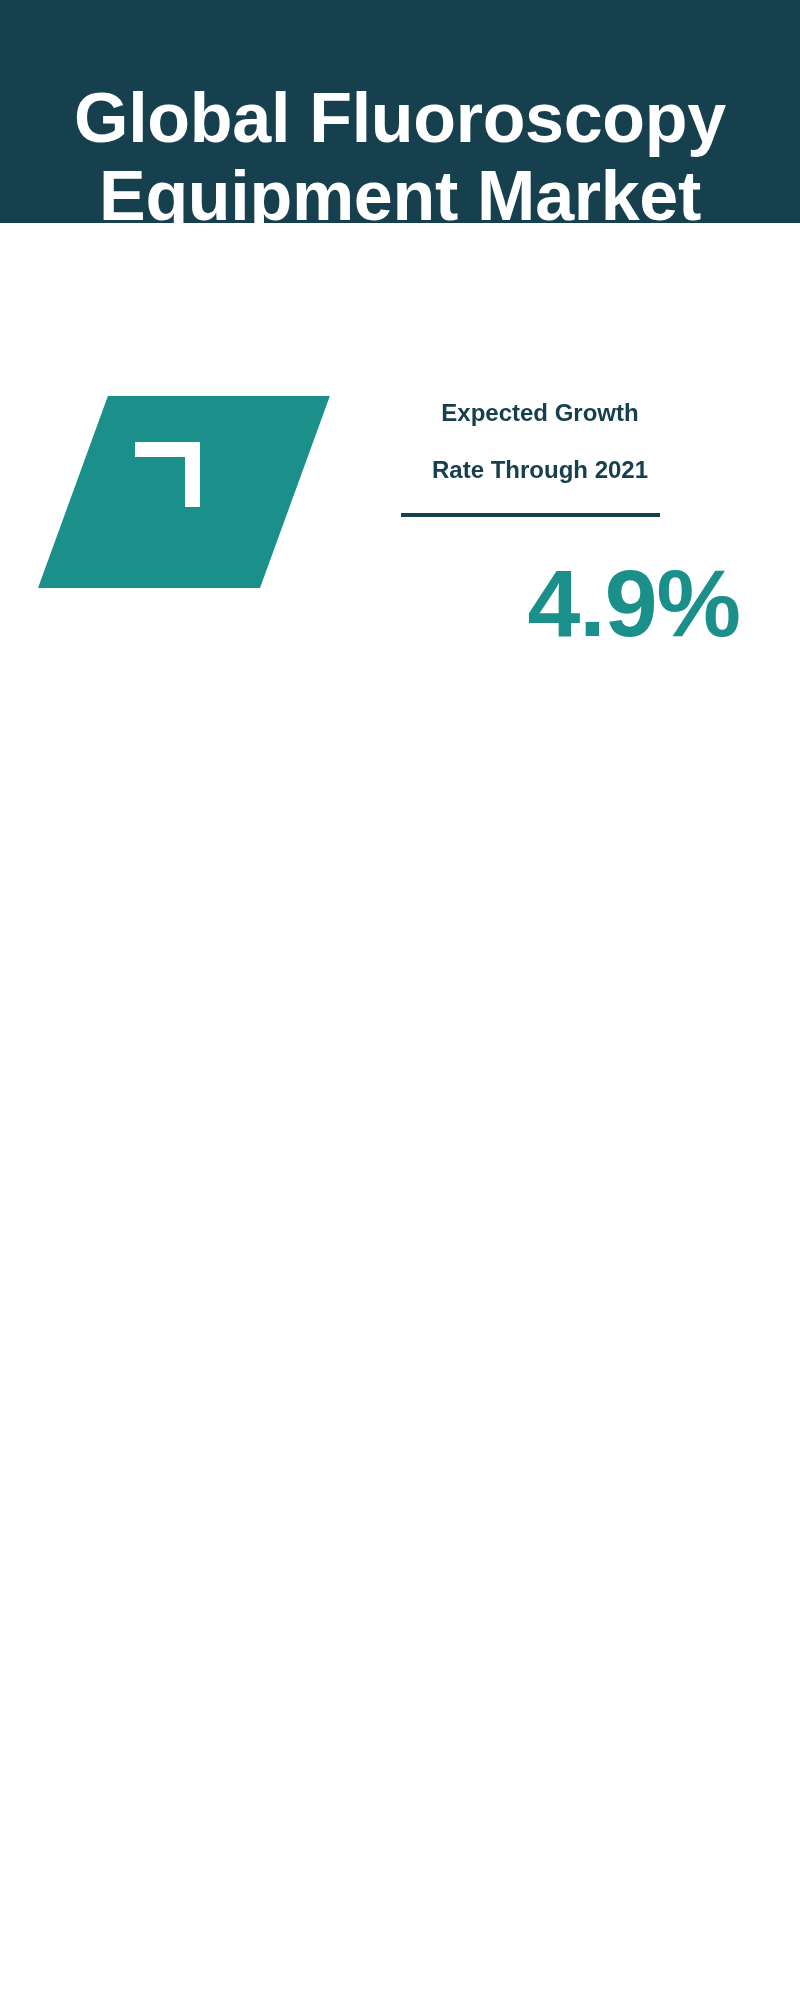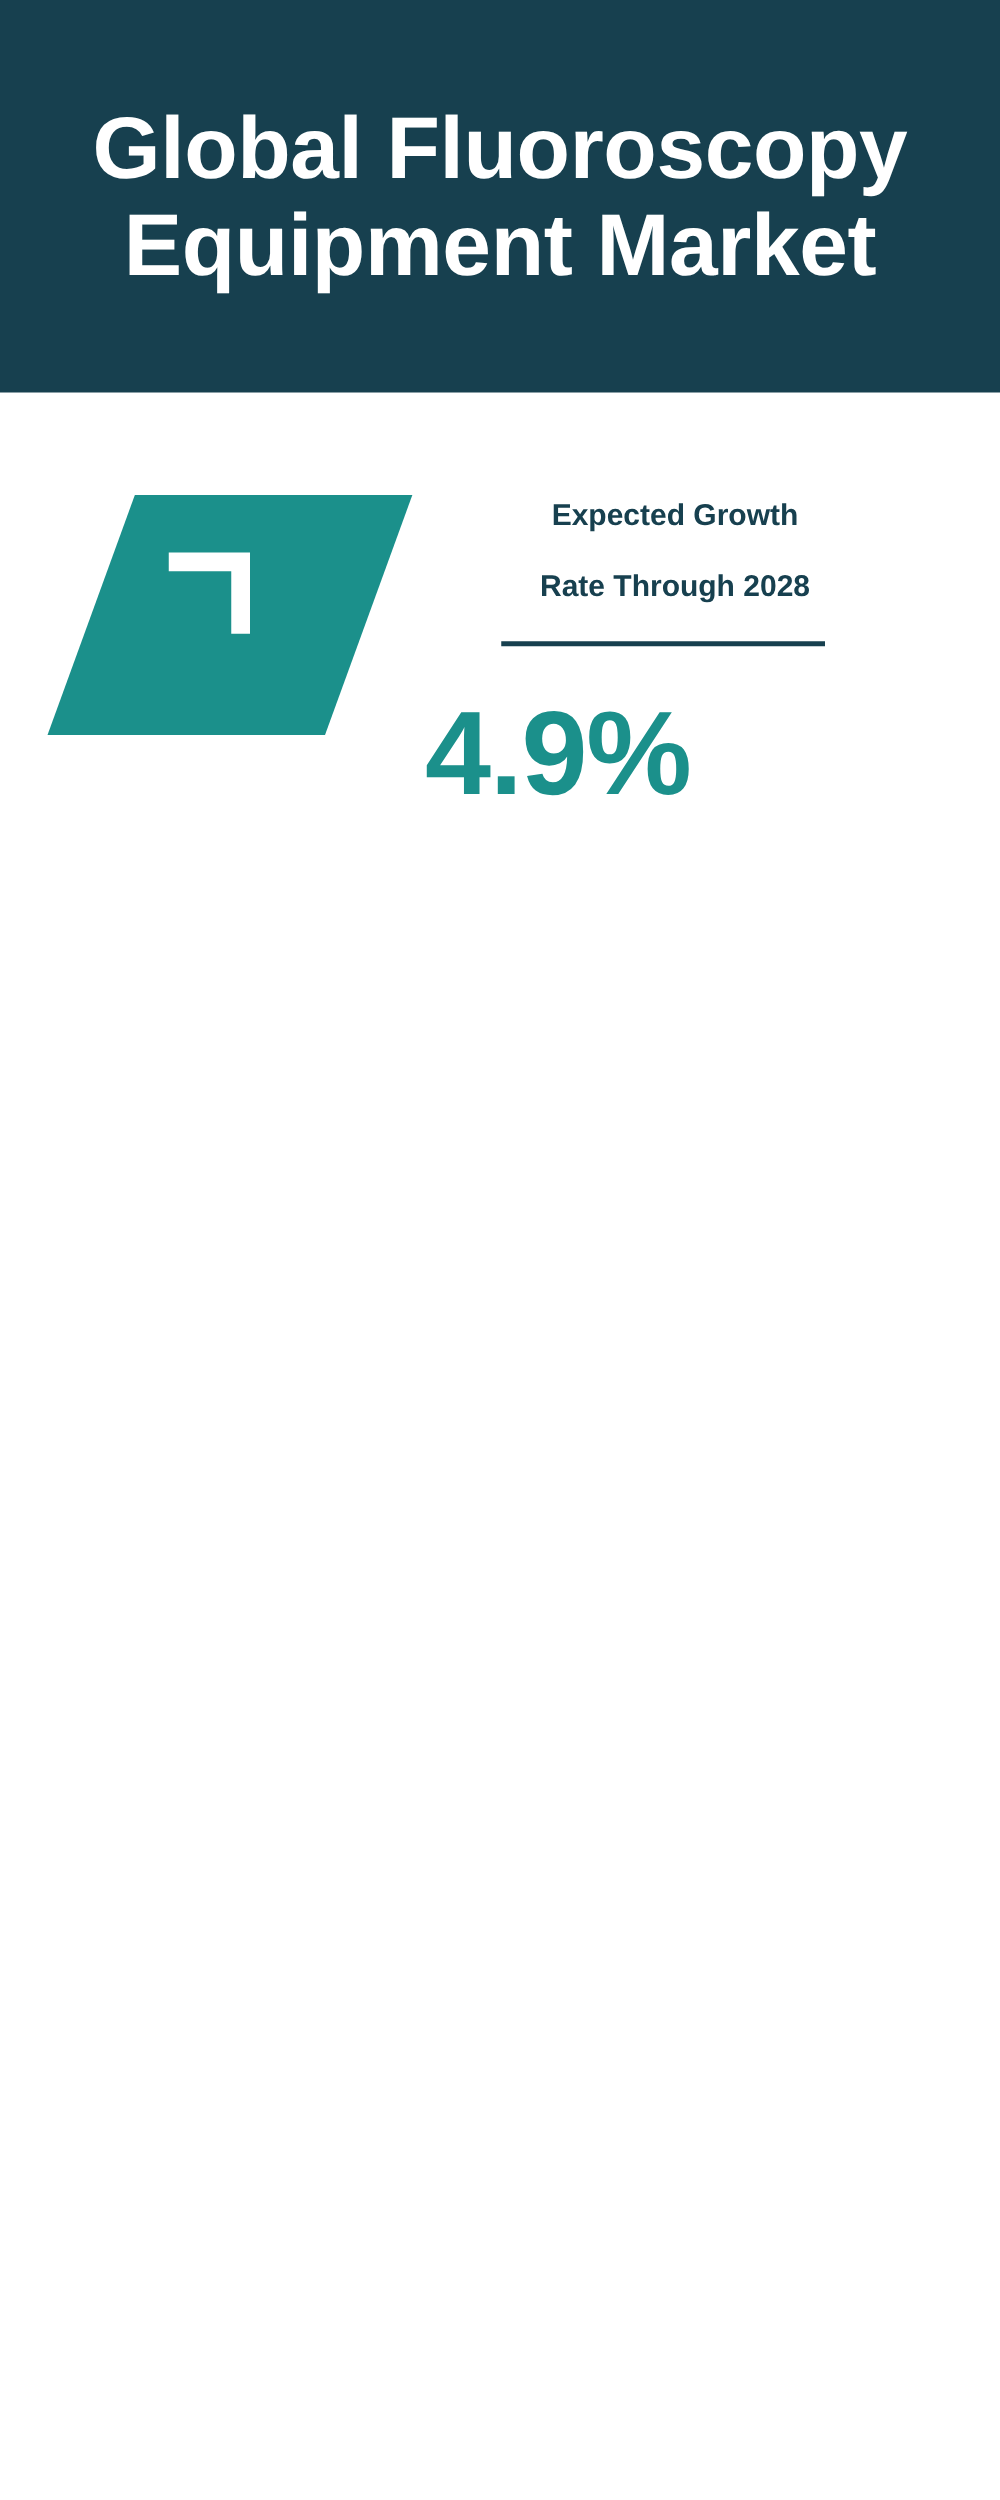--- a/index.html
+++ b/index.html
@@ -1,27 +1,27 @@
 <!DOCTYPE html>
 <html><head>
 <meta charset="utf-8">
 <style>
   html,body{margin:0;padding:0;}
   body{width:800px;height:2000px;background:#ffffff;font-family:"Liberation Sans",sans-serif;overflow:hidden;}
   .page{position:relative;width:800px;height:2000px;background:#fff;}
 
   
-  .hdr{position:absolute;left:0;top:0;width:800px;height:314px;background:#17404F;}
+  .hdr{position:absolute;left:0;top:0;width:800px;height:223px;background:#17404F;}
   .hdr h1{margin:0;position:absolute;left:0;top:79px;width:800px;text-align:center;color:#fff;
     font-size:70px;line-height:78px;font-weight:bold;letter-spacing:-0.3px;}
 
   
   .statTitle{position:absolute;color:#17404F;font-weight:bold;font-size:24px;line-height:57px;text-align:center;}
   .statRule{position:absolute;height:4px;background:#17404F;}
-  .statValue{position:absolute;color:#1B908B;font-weight:bold;font-size:95px;line-height:95px;text-align:left;letter-spacing:-1px;}
+  .statValue{position:absolute;color:#1B908B;font-weight:bold;font-size:95px;line-height:95px;text-align:right;letter-spacing:-1px;}
 
   .para{position:absolute;}
   .para .shape{width:100%;height:100%;background:#1B908B;transform:skewX(-20deg);}
 </style>
 </head>
 <body>
 
 <div class="page">
   <div class="hdr">
     <h1>Global Fluoroscopy Equipment Market</h1>
@@ -31,17 +31,17 @@
     <div class="shape" style="transform-origin:bottom left;"></div>
   </div>
   <svg class="icon" style="position:absolute;left:75px;top:405px;width:210px;height:178px;" viewBox="0 0 210 178">
     <g fill="#ffffff">
       <path d="M60 37 L60 52 L110 52 L110 102 L125 102 L125 37 Z"></path>
     </g>
   </svg>
 
   <div class="statTitle" style="left:340px;top:384px;width:400px;">
     <span>Expected Growth</span><br>
-    <span>Rate Through 2028</span>
+    <span>Rate Through 2021</span>
   </div>
   <div class="statRule" style="left:401px;top:513px;width:259px;"></div>
   <div class="statValue" style="left:340px;top:556px;width:400px;">4.9%</div>
 </div>
 
 </body></html>

